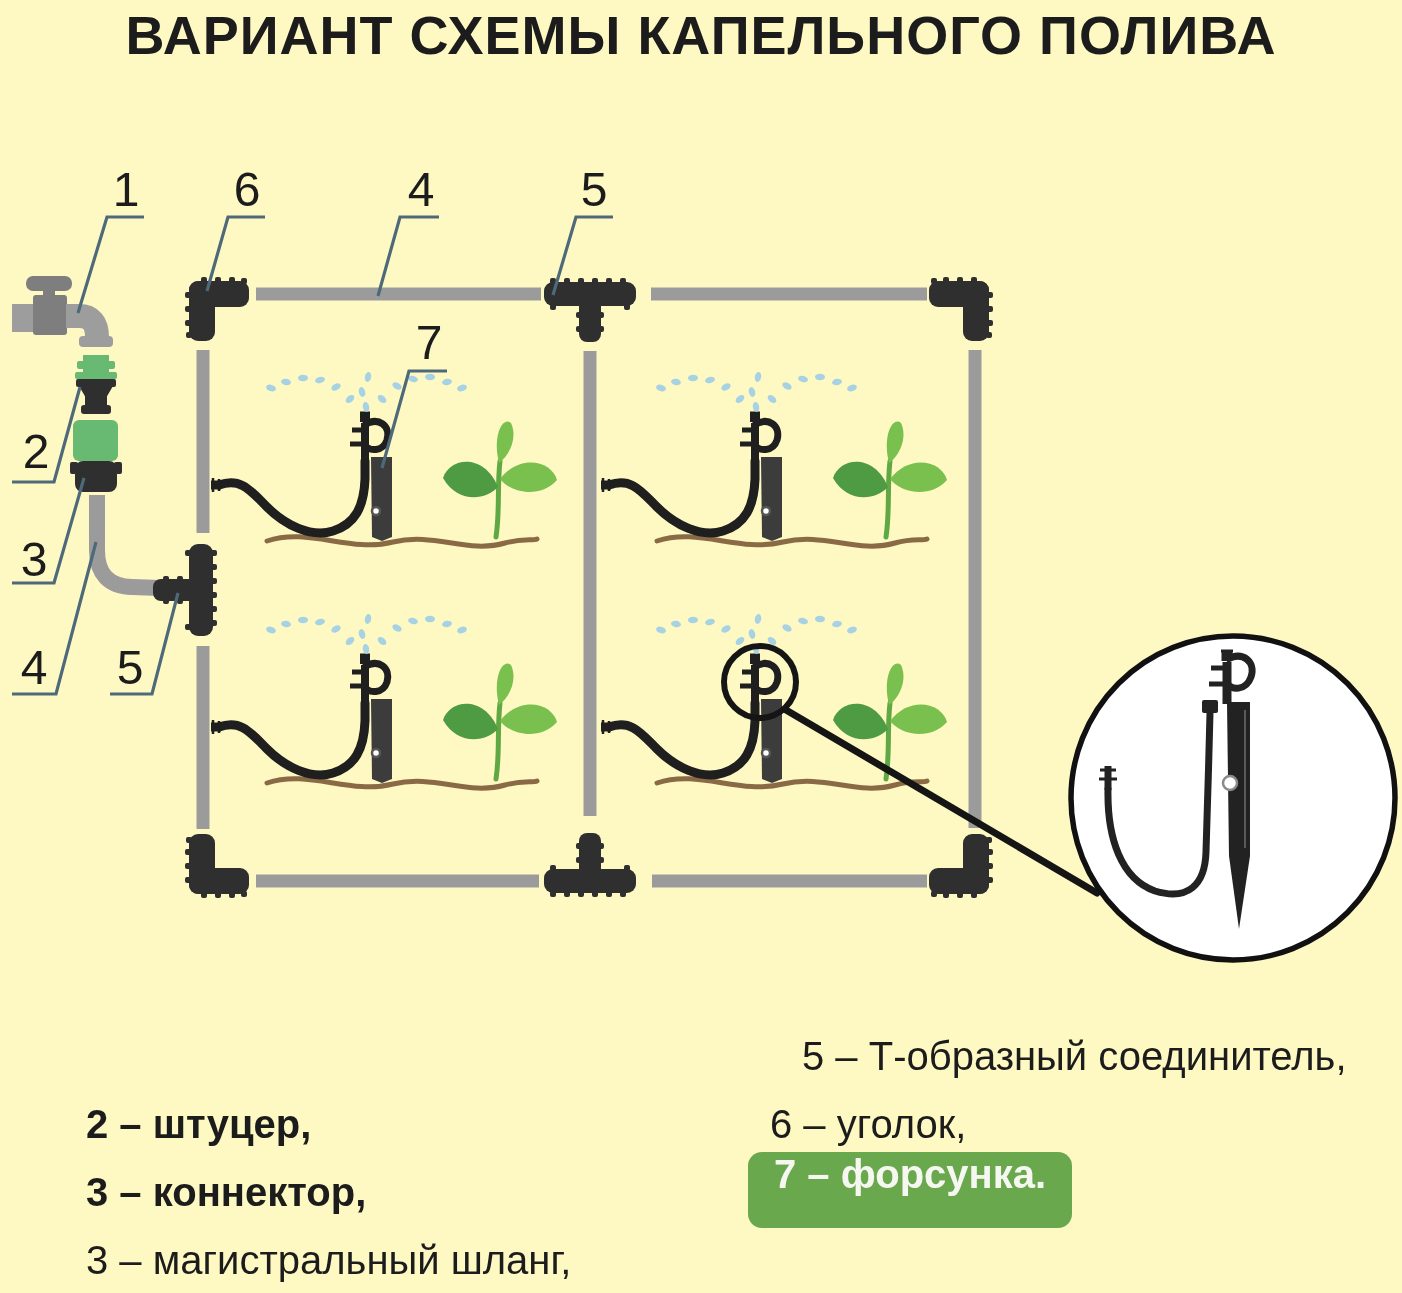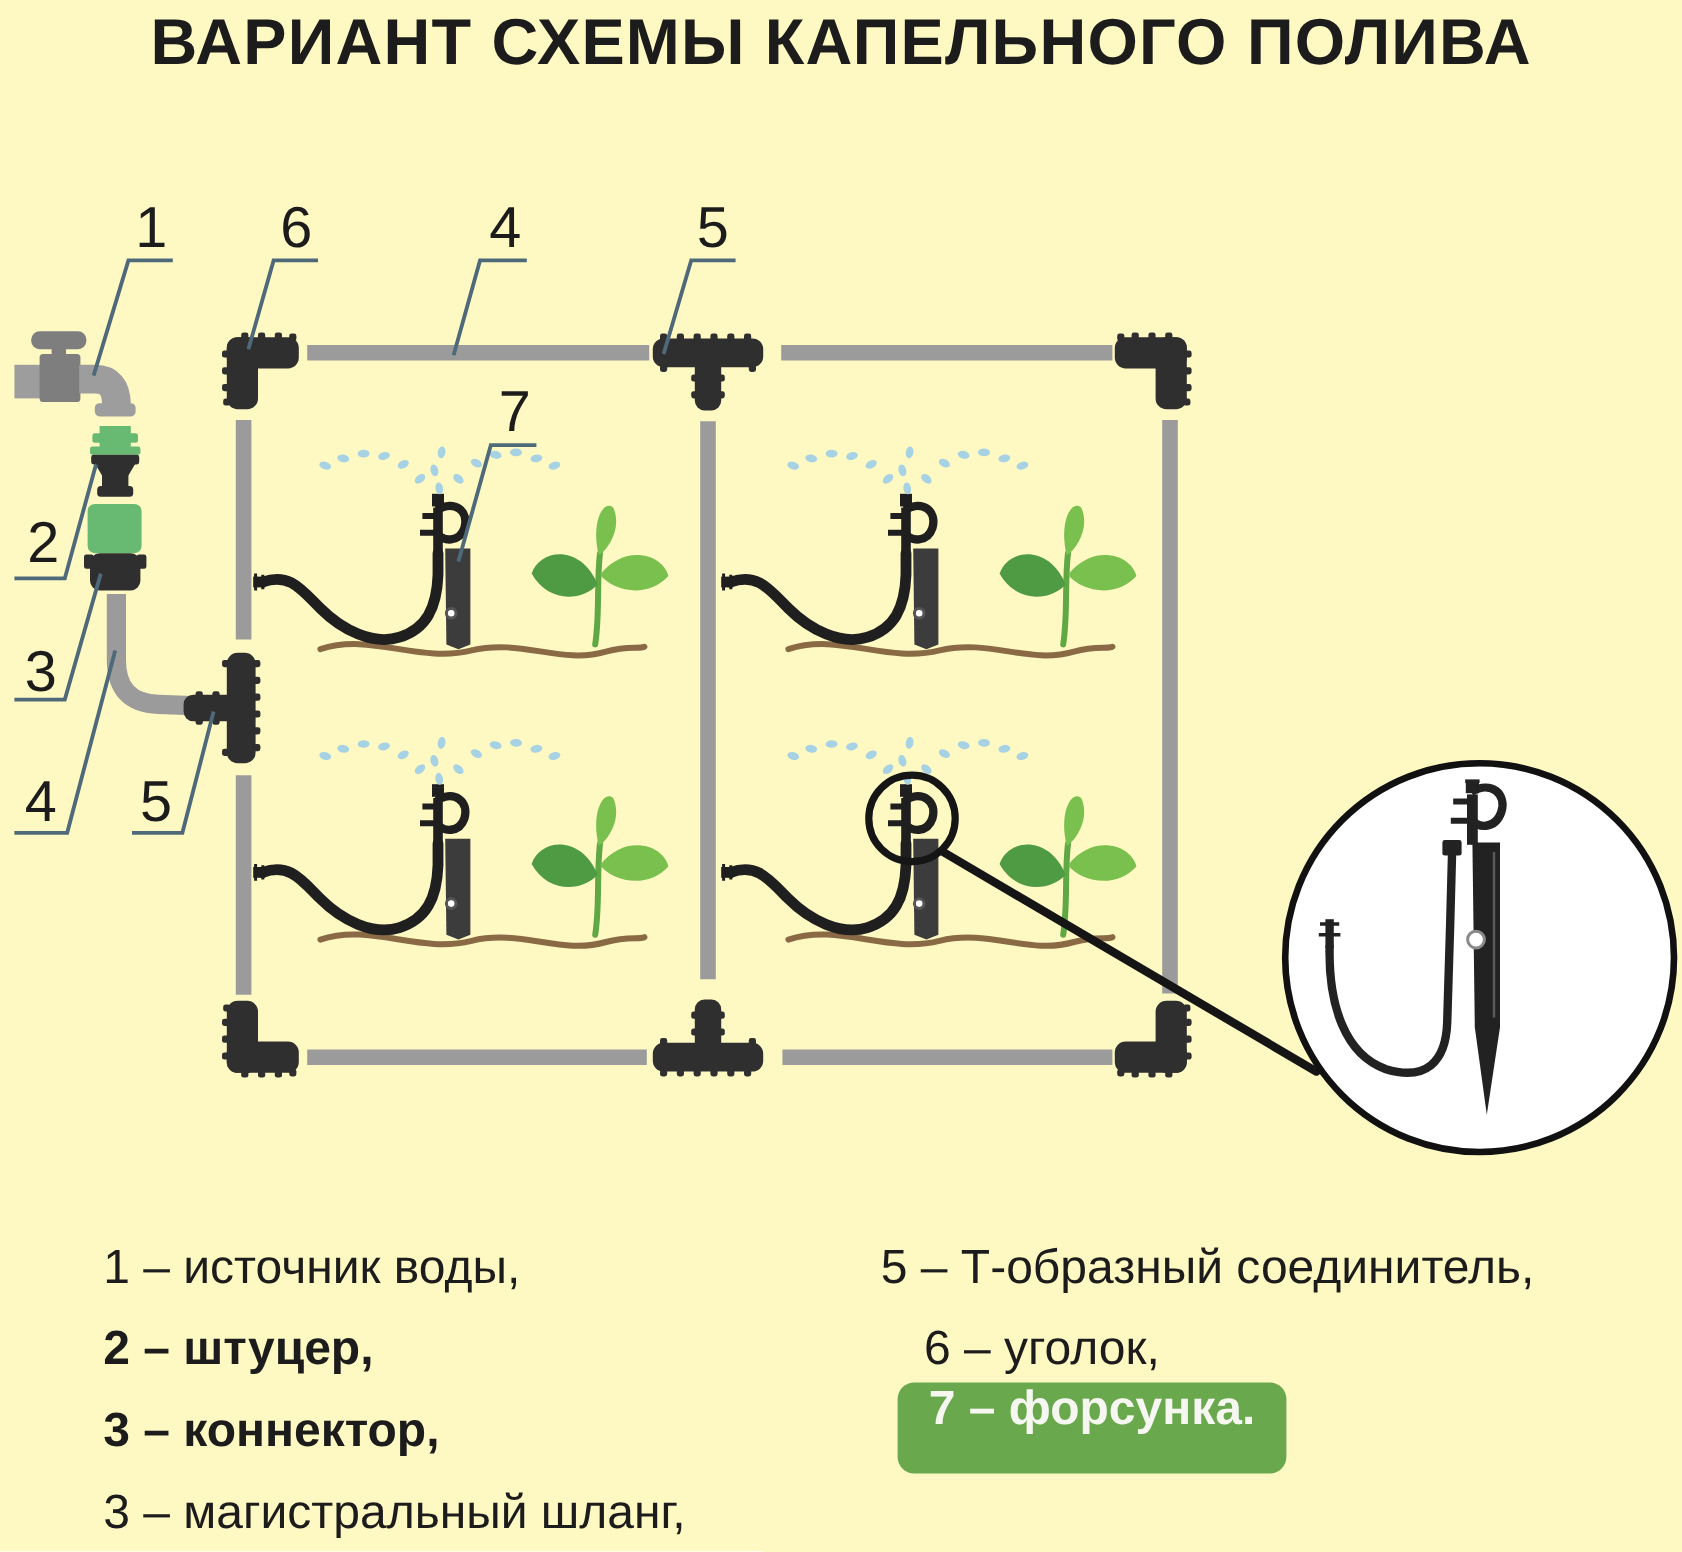--- a/index.html
+++ b/index.html
@@ -8,21 +8,21 @@
   .title{position:absolute;left:0;top:4px;width:1402px;text-align:center;
          font-size:54px;font-weight:700;letter-spacing:1px;color:var(--text,#1b1b1b);
          margin:0;white-space:nowrap;}
   .diagram-svg{position:absolute;left:0;top:0;width:1402px;height:1293px;}
   .legend-item{position:absolute;height:68px;display:flex;align-items:center;
          font-size:40px;color:var(--text,#1f1f1f);white-space:nowrap;}
   .legend-item.l1{left:86px;top:1022px;}
   .legend-item.l2{left:86px;top:1090px;font-weight:bold;}
   .legend-item.l3{left:86px;top:1158px;font-weight:bold;}
   .legend-item.l4{left:86px;top:1226px;}
-  .legend-item.r5{left:734px;top:1022px;justify-content:flex-end;}
+  .legend-item.r5{left:802px;top:1022px;justify-content:flex-end;}
   .legend-item.r6{left:770px;top:1090px;justify-content:center;}
   .legend-highlight{position:absolute;left:748px;top:1152px;height:76px;
          display:flex;align-items:flex-start;padding:0 26px;border-radius:14px;
          background:var(--green_box,#6aa84e);color:var(--box_text,#f7f7f2);
          font-size:40px;font-weight:700;white-space:nowrap;}
   .callout-num{font-size:48px;fill:var(--text,#1c1c1c);}
   .leader{stroke:var(--leader,#4e6a7a);stroke-width:3.2;fill:none;}
   .pipe{stroke:var(--pipe,#9b9b9b);stroke-width:13;fill:none;}
   .fit{fill:var(--fitting,#2f2f2f);}
   .tube{stroke:var(--dark,#1f1f1f);fill:none;}
@@ -206,23 +206,20 @@
       <text class="callout-num" x="421" y="206" text-anchor="middle">4</text>
       <text class="callout-num" x="594" y="206" text-anchor="middle">5</text>
       <text class="callout-num" x="429" y="359" text-anchor="middle">7</text>
       <text class="callout-num" x="36" y="468" text-anchor="middle">2</text>
       <text class="callout-num" x="34" y="576" text-anchor="middle">3</text>
       <text class="callout-num" x="34" y="684" text-anchor="middle">4</text>
       <text class="callout-num" x="130" y="684" text-anchor="middle">5</text>
     </g>
   </svg>
 
-  <div class="legend-item l1">
-      <span>1 – источник воды,</span>
-    </div>
   <div class="legend-item l2">
       <span>2 – штуцер,</span>
     </div>
   <div class="legend-item l3">
       <span>3 – коннектор,</span>
     </div>
   <div class="legend-item l4">
       <span>3 – магистральный шланг,</span>
     </div>
   <div class="legend-item r5">

